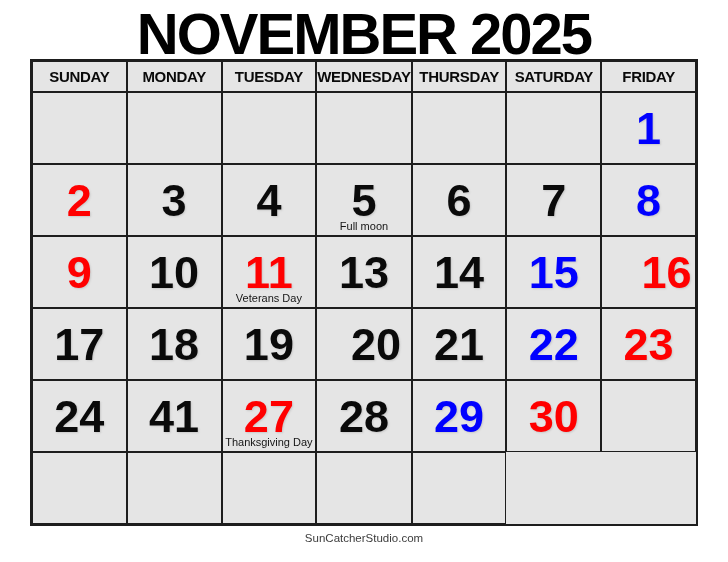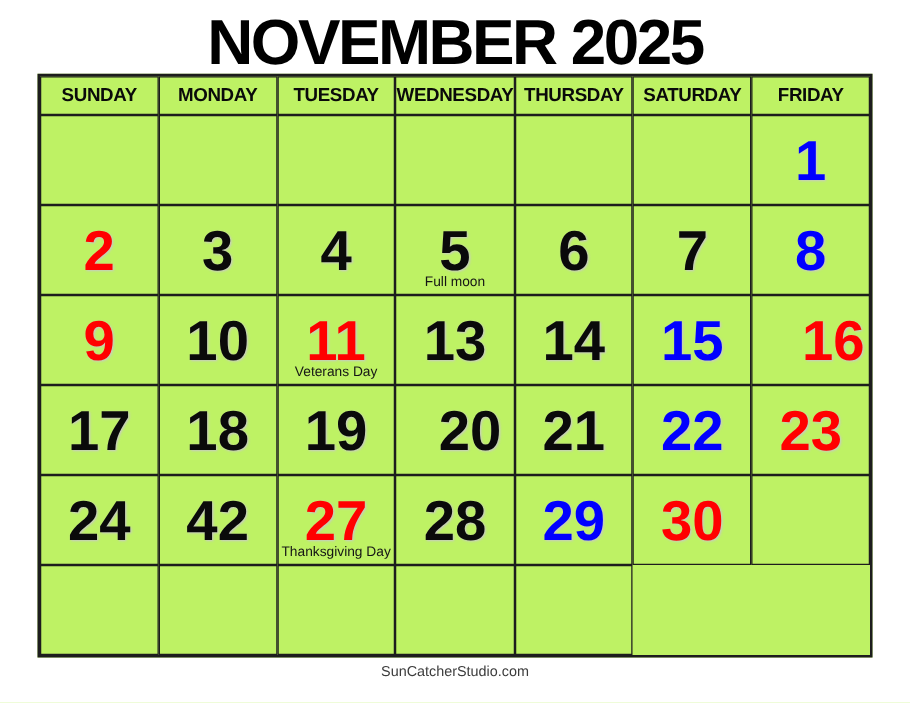--- a/index.html
+++ b/index.html
@@ -5,30 +5,30 @@
   html, body { margin: 0; padding: 0; background: #ffffff; }
   body {
     width: 728px; height: 562px;
     font-family: "Liberation Sans", sans-serif;
     position: relative; overflow: hidden;
   }
   * { box-sizing: border-box; }
   .title {
     margin: 0; padding-top: 8px; height: 59px;
     text-align: center; line-height: 52px;
-    font-size: 51px; font-weight: bold; letter-spacing: -2px;
+    font-size: 58px; font-weight: bold; letter-spacing: -2px;
     color: #000000;
   }
   .calendar {
     width: 668px; margin: 0 auto;
     border: 2px solid #1d1d1d;
     display: grid;
     grid-template-columns: repeat(7, 1fr);
     grid-template-rows: 31px repeat(6, 72px);
-    background: #bef264;
+    background: #e5e5e5;
   }
   .hcell {
     border: 1px solid #1d1d1d;
     display: flex; align-items: center; justify-content: center;
     font-size: 15px; font-weight: bold; color: #0a0a0a;
     letter-spacing: -0.3px;
   }
   .dcell {
     border: 1px solid #1d1d1d;
     position: relative;
@@ -134,21 +134,21 @@
     <div class="dcell">
       <span class="num" style="color: rgb(0, 0, 255);">22</span>
     </div>
     <div class="dcell">
       <span class="num" style="color: rgb(255, 0, 0);">23</span>
     </div>
     <div class="dcell">
       <span class="num" style="color: rgb(10, 10, 10);">24</span>
     </div>
     <div class="dcell">
-      <span class="num" style="color: rgb(10, 10, 10);">42</span>
+      <span class="num" style="color: rgb(10, 10, 10);">41</span>
     </div>
     <div class="dcell">
       <span class="num" style="color: rgb(255, 0, 0);">27</span>
       <div class="event">Thanksgiving Day</div>
     </div>
     <div class="dcell">
       <span class="num" style="color: rgb(10, 10, 10);">28</span>
     </div>
     <div class="dcell">
       <span class="num" style="color: rgb(0, 0, 255);">29</span>

